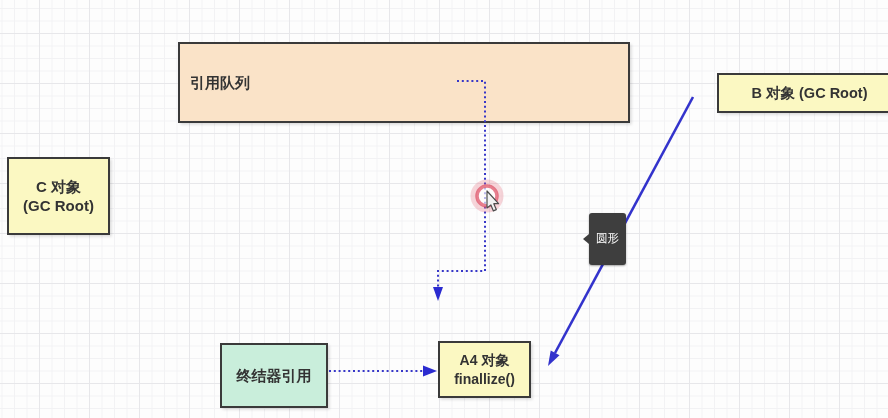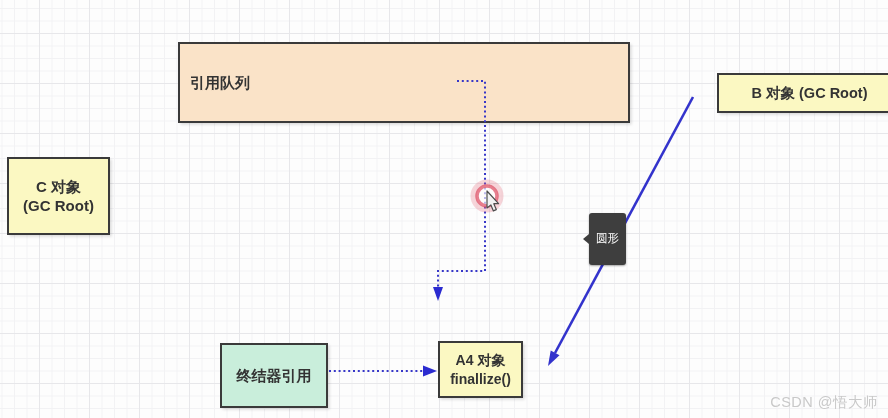--- a/index.html
+++ b/index.html
@@ -22,21 +22,21 @@
     border:2px solid #3a3a3a;
     display:flex;flex-direction:column;align-items:center;justify-content:center;
     font-weight:bold;color:#333;font-size:15px;line-height:1.3;
     box-shadow:1.5px 1.5px 3px rgba(0,0,0,0.15);
     text-align:center;
   }
   #node-ref-queue{left:178px;top:42px;width:452px;height:81px;background:#fae3c8;align-items:flex-start;padding-left:10px;text-align:left;}
   #node-c{left:7px;top:157px;width:103px;height:78px;background:#fbf8c2;}
   #node-b{left:717px;top:73px;width:185px;height:40px;background:#fbf8c2;font-size:14.5px;}
   #node-finalizer{left:220px;top:343px;width:108px;height:65px;background:#c9eedb;}
-  #node-a4{left:438px;top:341px;width:85px;height:57px;background:#fbf8c2;font-size:14px;}
+  #node-a4{left:438px;top:341px;width:93px;height:57px;background:#fbf8c2;font-size:14px;}
   #arrow-layer{position:absolute;left:0;top:0;z-index:5;pointer-events:none;}
   #cursor-layer{position:absolute;left:0;top:0;z-index:9;pointer-events:none;}
   #tooltip{
     position:absolute;left:589px;top:213px;z-index:7;
     background:#3e3e3e;color:#fff;font-size:11.5px;line-height:1;
     padding:20px 7px;border-radius:3px;white-space:nowrap;
     box-shadow:0 1px 2px rgba(0,0,0,0.35);
   }
   #tooltip .caret{
     position:absolute;left:-6px;top:50%;transform:translateY(-50%);
@@ -102,15 +102,14 @@
   <svg id="cursor-layer" width="888" height="418" viewBox="0 0 888 418">
     <g>
       <circle cx="487" cy="196" r="13.5" fill="none" stroke="rgba(231,106,125,0.28)" stroke-width="6"></circle>
       <circle cx="487" cy="196" r="10" fill="rgba(255,252,252,0.65)" stroke="rgba(222,78,100,0.72)" stroke-width="3.5"></circle>
     </g>
     <g>
       <path d="M487,191 L487,208 L490.9,204.9 L493.4,210.9 L496.3,209.6 L493.8,203.7 L498.6,203.7 Z" fill="#f2f2f2" stroke="#4d4d4d" stroke-width="1.2" stroke-linejoin="round"></path>
     </g>
   </svg>
 
-  <div id="watermark">CSDN @悟大师</div>
 
 </div>
 
 </body></html>

